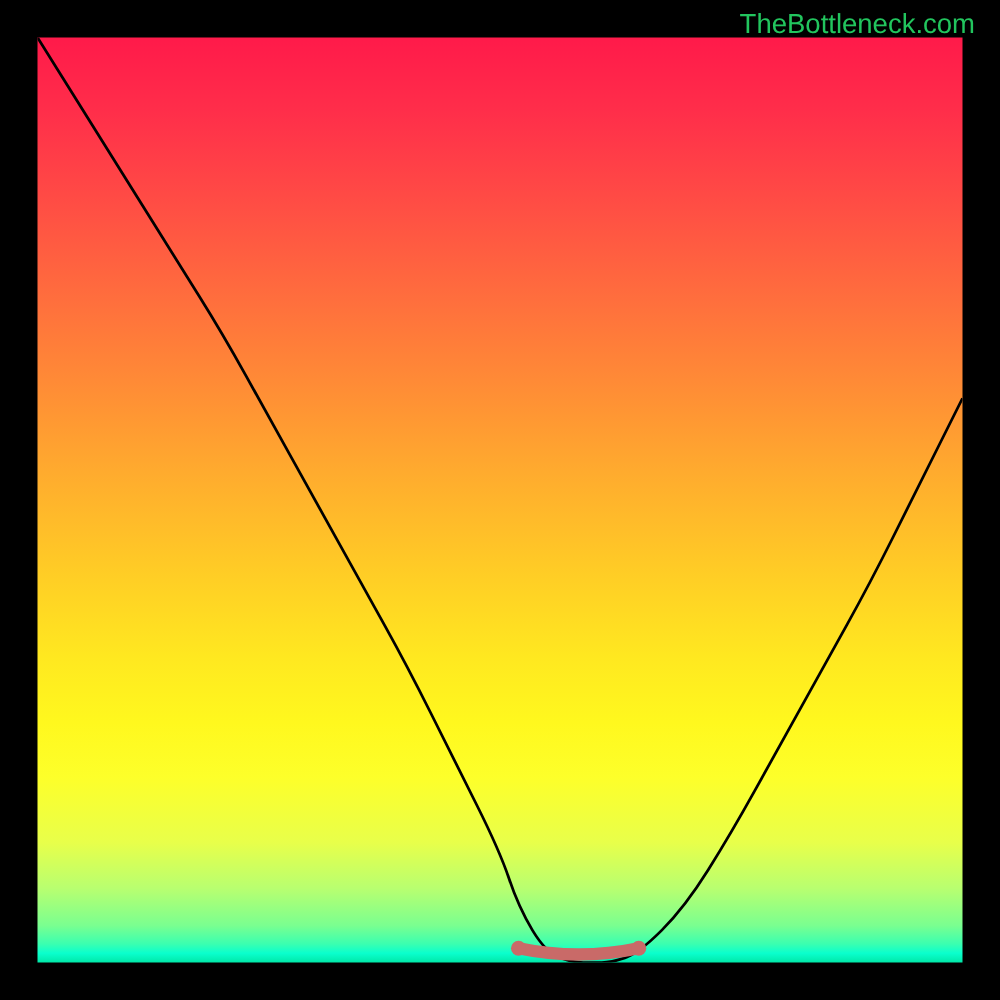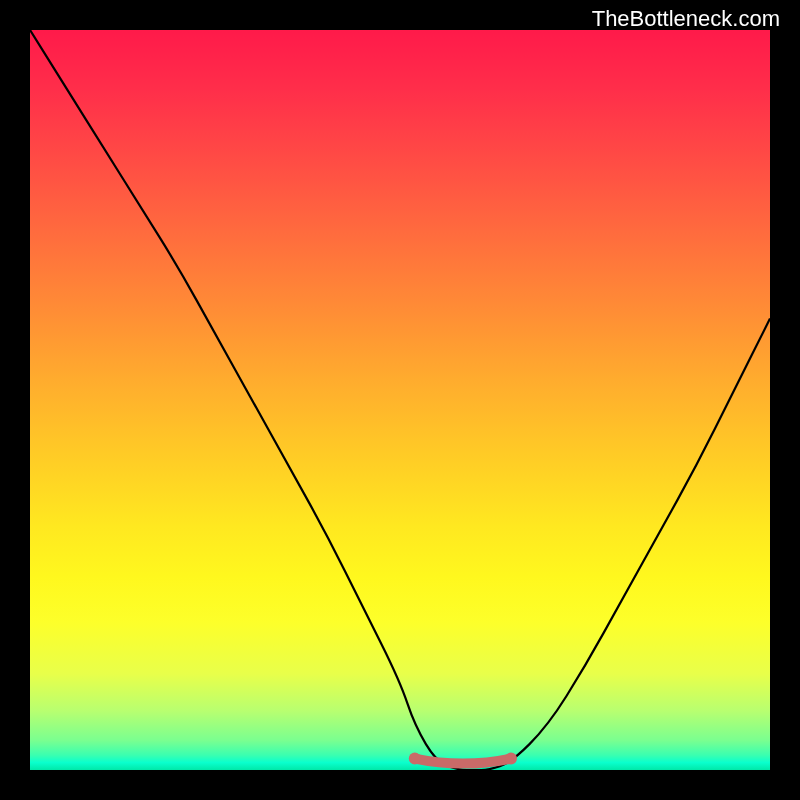--- a/index.html
+++ b/index.html
@@ -8,21 +8,21 @@
     height: 800px;
     background: #000;
     position: relative;
     font-family: Arial, sans-serif;
     overflow: hidden;
   }
   .attribution {
     position: absolute;
     top: 6px;
     right: 20px;
-    color: #ffffff;
+    color: #22c55e;
     font-size: 22px;
     font-weight: 400;
     z-index: 10;
   }
   .plot-area {
     position: absolute;
     left: 30px;
     top: 30px;
     width: 740px;
     height: 740px;

